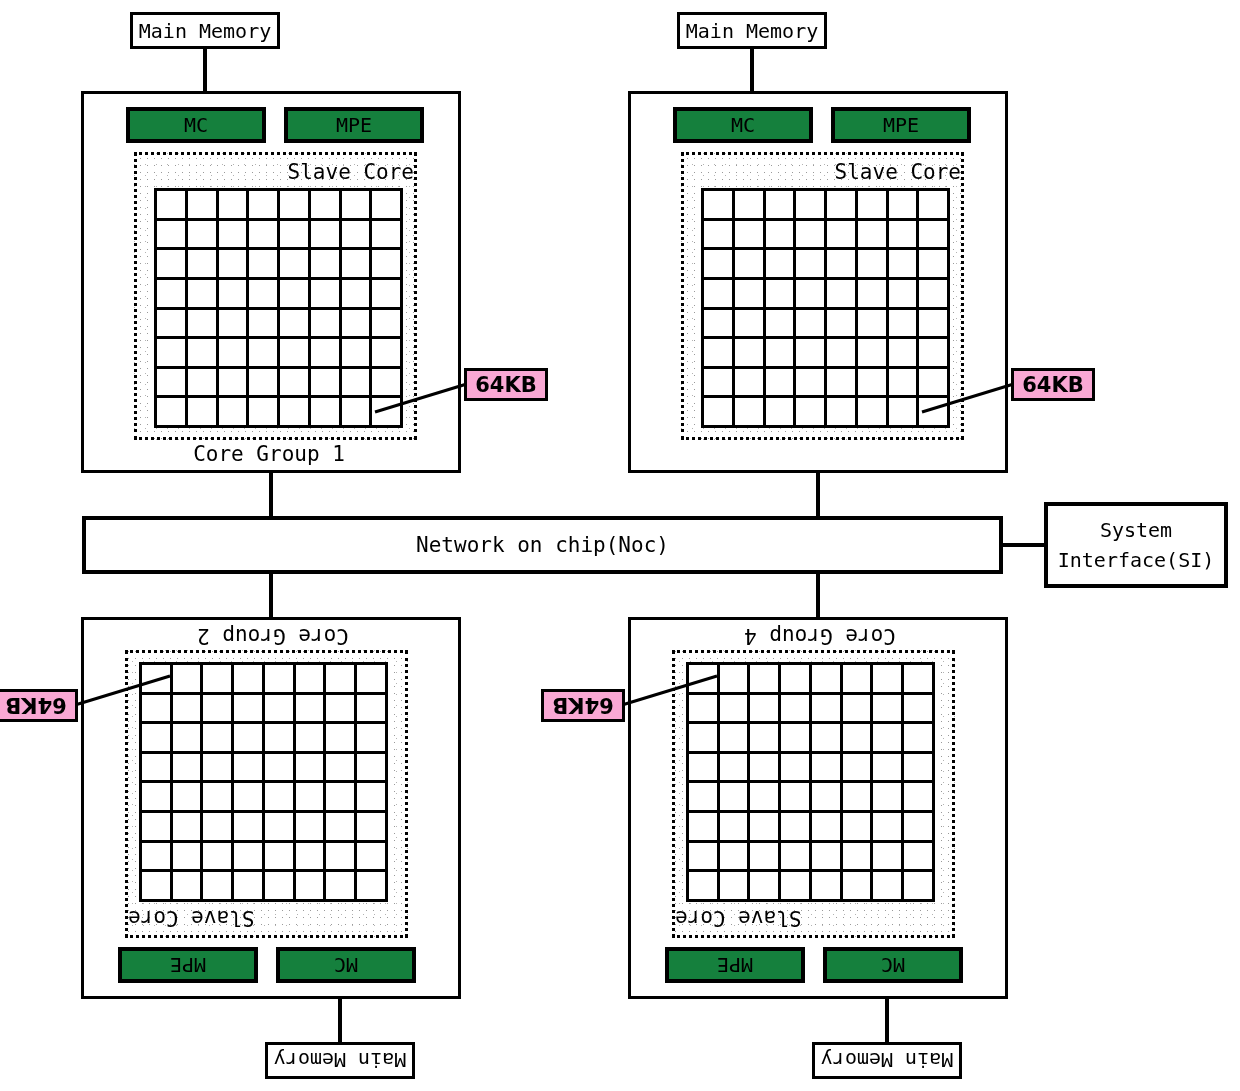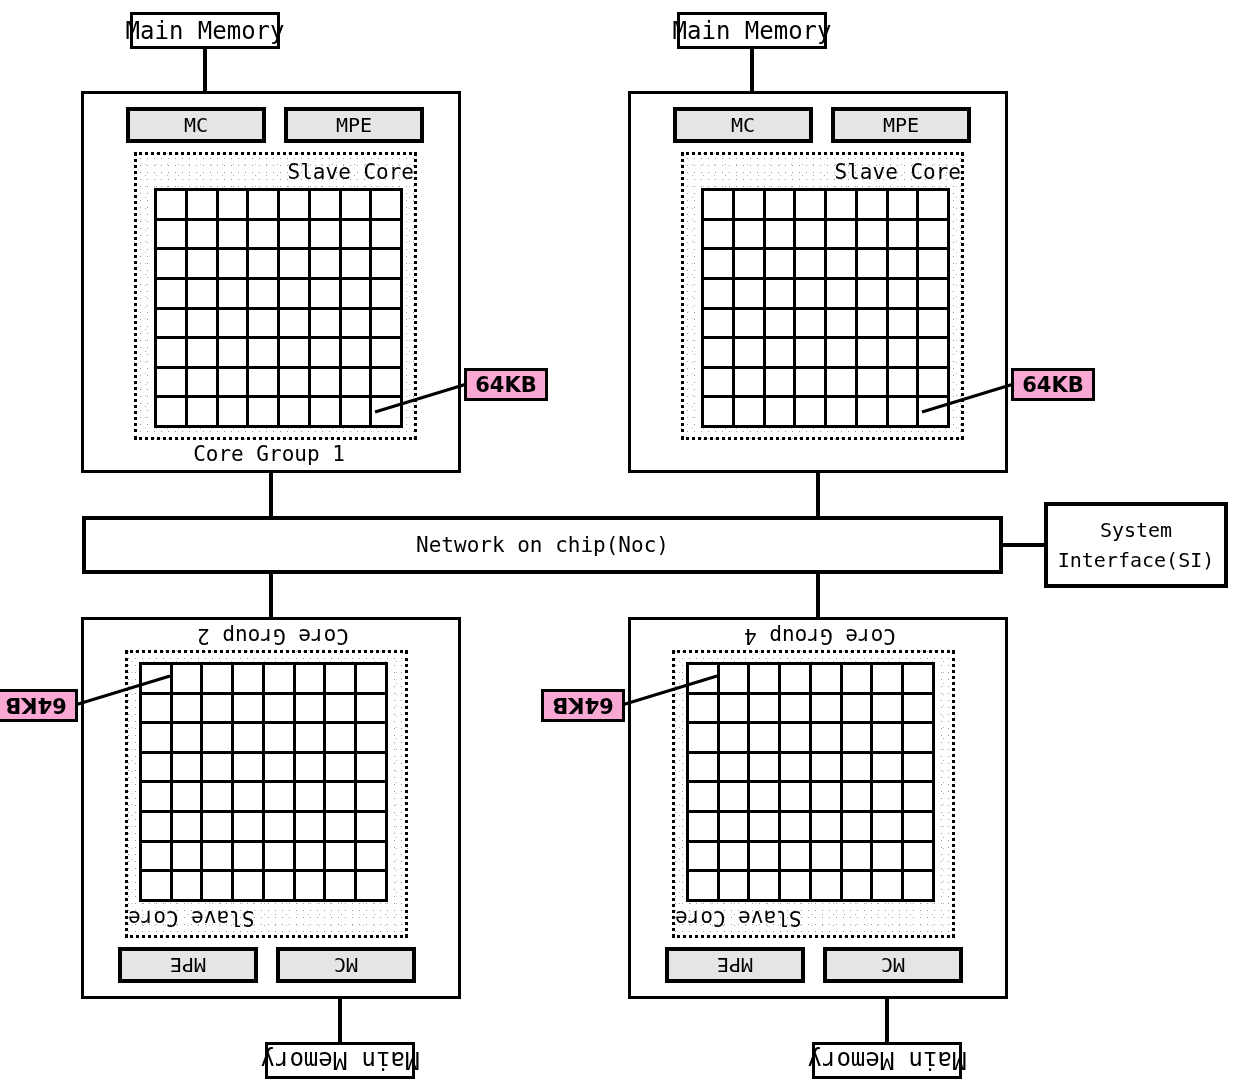--- a/index.html
+++ b/index.html
@@ -9,27 +9,27 @@
     color:#000;
   }
   .stage{position:absolute;left:0;top:0;width:1240px;height:1091px;}
 
   
   .box{position:absolute;box-sizing:border-box;border:3px solid #000;background:#fff;
        display:flex;align-items:center;justify-content:center;text-align:center;}
   .line{position:absolute;background:#000;}
 
   
-  .mem{height:37px;font-size:24px;letter-spacing:0px;white-space:nowrap;}
+  .mem{height:37px;font-size:20px;letter-spacing:0px;white-space:nowrap;}
 
   
   .group{position:absolute;box-sizing:border-box;border:3px solid #000;background:#fff;}
   .group.flip{transform:rotate(180deg);}
 
-  .mcbox,.mpebox{position:absolute;box-sizing:border-box;border:4px solid #000;background:#e5e5e5;
+  .mcbox,.mpebox{position:absolute;box-sizing:border-box;border:4px solid #000;background:#15803d;
       display:flex;align-items:center;justify-content:center;font-size:20px;height:36px;}
 
   
   .slave{position:absolute;box-sizing:border-box;border:3px dotted #000;
       background-color:#ffffff;
       background-image:
         radial-gradient(#9a9a9a 0.6px, transparent 0.7px),
         radial-gradient(#b4b4b4 0.6px, transparent 0.7px);
       background-size:7px 7px, 11px 11px;
       background-position:0 0, 3px 4px;

